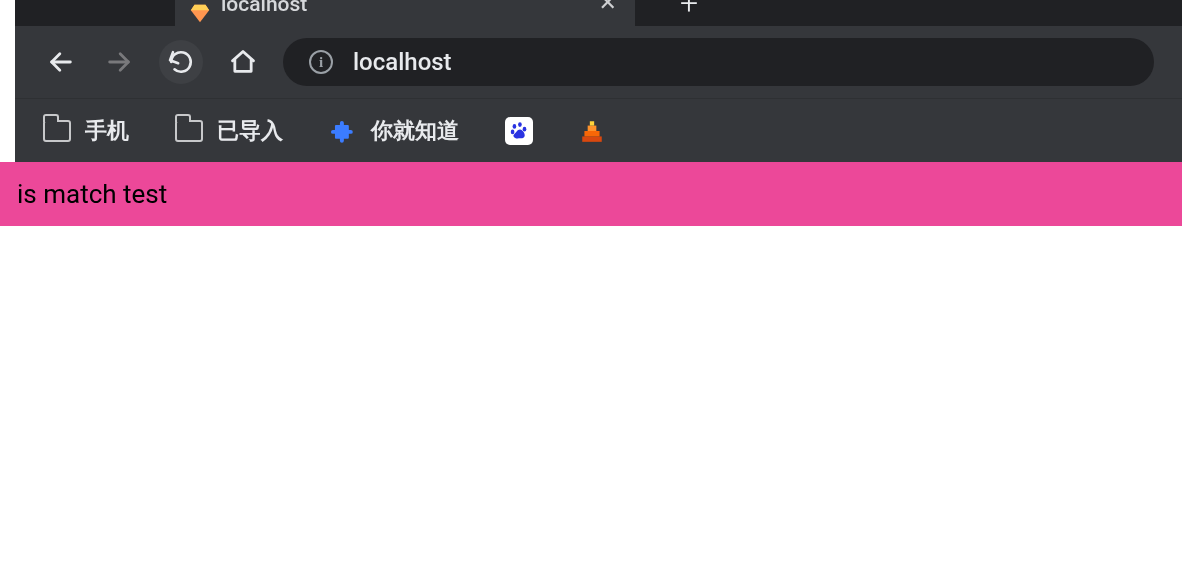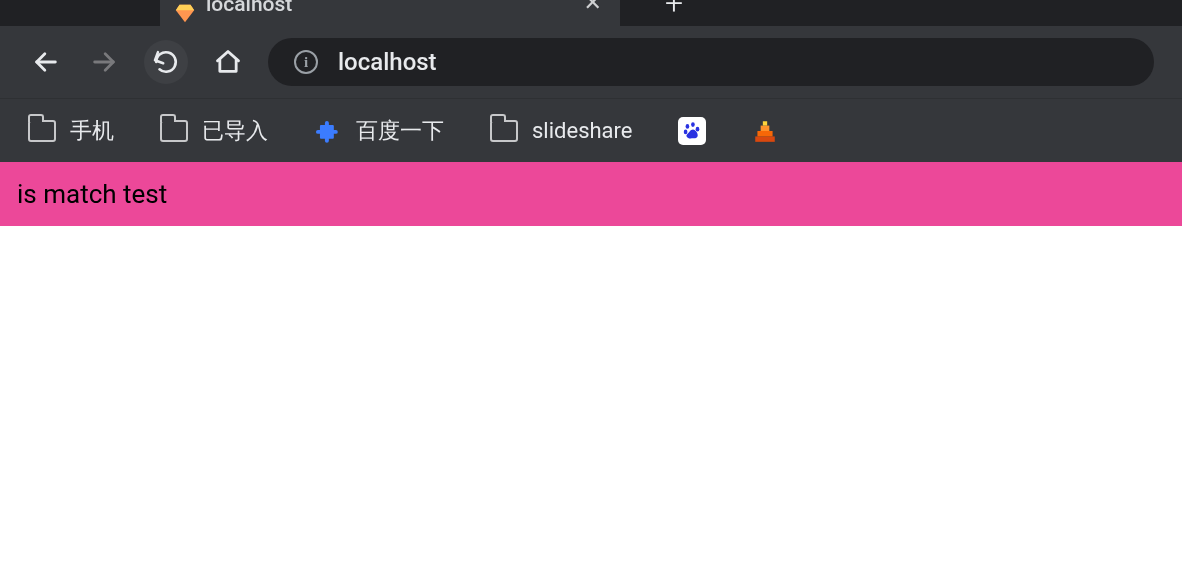--- a/index.html
+++ b/index.html
@@ -1,19 +1,19 @@
 <!DOCTYPE html>
 <html><head>
 <meta charset="utf-8">
 <style>
   * { box-sizing: border-box; margin: 0; padding: 0; }
   html, body { width: 1182px; height: 582px; font-family: -apple-system, BlinkMacSystemFont, "Segoe UI", Roboto, sans-serif; overflow: hidden; }
   body { background: #fff; }
 
-  .chrome { background: #2b2d31; color: #d7d8da; display: flex; flex-direction: column; }
+  .chrome { background: #2b2d31; color: #d7d8da; display: flex; flex-direction: column; margin-left: 15px; }
 
   
   .tabstrip { height: 26px; display: flex; align-items: flex-end; background: #202124; position: relative; }
 
   .tab { display: flex; align-items: center; gap: 10px; background: #35373b; height: 26px; padding: 0 22px 0 14px; border-radius: 0 0 0 0; margin-left: 160px; min-width: 460px; position: relative; }
   .tab-favicon { width: 22px; height: 22px; display:flex; align-items:center; justify-content:center; }
   .tab-title { color: #e8eaed; font-size: 21px; font-weight: 500; line-height: 1; margin-top:-18px; opacity:0.9;}
   .tab-close { position:absolute; right:18px; top:-10px; color:#cfd0d2; font-size:22px; }
   .newtab { display:flex; align-items:center; justify-content:center; width:60px; height:26px; margin-left:24px; }
   .newtab span { color:#e8eaed; font-size:32px; font-weight:300; margin-top:-20px; }
@@ -24,21 +24,21 @@
   .icon-btn.muted { color:#79797c; }
   .icon-btn.circle { width:44px; height:44px; border-radius:50%; background:#3e4044; }
 
   .omnibox { flex:1; display:flex; align-items:center; gap:20px; background:#202124; height:48px; border-radius:28px; padding:0 26px; }
   .omnibox-info { width:24px; height:24px; border:2px solid #9aa0a6; border-radius:50%; display:flex; align-items:center; justify-content:center; }
   .omnibox-info::after { content:"i"; color:#9aa0a6; font-family:Georgia, serif; font-size:15px; font-weight:600; }
   .omnibox-text { color:#e8eaed; font-size:24px; font-weight:500; }
 
   
   .bookmarks { display:flex; align-items:center; height:64px; gap:46px; padding:0 28px; background:#35373b; border-top:1px solid rgba(0,0,0,0.12); overflow:hidden; white-space:nowrap; }
-  .bm { display:flex; align-items:center; gap:14px; color:#e8eaed; font-size:22px; font-weight:400; cursor:pointer; }
+  .bm { display:flex; align-items:center; gap:14px; color:#e8eaed; font-size:22px; font-weight:700; cursor:pointer; }
   .folder-icon { width:28px; height:22px; border:2px solid #c7c8ca; border-radius:3px; position:relative; }
   .folder-icon::before { content:""; position:absolute; left:-2px; top:-8px; width:12px; height:6px; border:2px solid #c7c8ca; border-bottom:none; border-radius:3px 3px 0 0; background:#35373b; }
   .puzzle-icon { width:28px; height:28px; }
   .baidu-icon { width:28px; height:28px; background:#fff; border-radius:5px; display:flex; align-items:center; justify-content:center; }
   .flame-icon { width:26px; height:26px; }
 
   
   .page { background:#ec4899; padding:17px; }
   .page-text { color:#000; font-size:26px; font-weight:400; }
 </style>
@@ -103,25 +103,21 @@
     <div class="bm">
       <span class="folder-icon"></span>
       <span>已导入</span>
     </div>
     <div class="bm">
       <span class="puzzle-icon">
         <svg viewBox="0 0 24 24" width="28" height="28">
             <path fill="#3b7cff" d="M20 11h-2V7a1 1 0 0 0-1-1h-4V4a2 2 0 1 0-4 0v2H5a1 1 0 0 0-1 1v4H2a2 2 0 1 0 0 4h2v4a1 1 0 0 0 1 1h4v2a2 2 0 1 0 4 0v-2h4a1 1 0 0 0 1-1v-4h2a2 2 0 1 0 0-4z" transform="scale(0.85) translate(2 2)"></path>
           </svg>
       </span>
-      <span>百度一下</span>
-    </div>
-    <div class="bm">
-      <span class="folder-icon"></span>
-      <span>slideshare</span>
+      <span>你就知道</span>
     </div>
     <div class="bm">
       <span class="baidu-icon">
         <svg viewBox="0 0 24 24" width="22" height="22">
             <g fill="#2932e1">
               <ellipse cx="7" cy="7" rx="2" ry="2.6"></ellipse>
               <ellipse cx="13" cy="5" rx="2" ry="2.6"></ellipse>
               <ellipse cx="18" cy="10" rx="2" ry="2.6"></ellipse>
               <ellipse cx="5" cy="13" rx="2" ry="2.6"></ellipse>
               <path d="M9 13c3-4 6-3 8 0 2 3 2 7-3 7-4 0-4 1-7-1-2-2-1-3 2-6z"></path>

